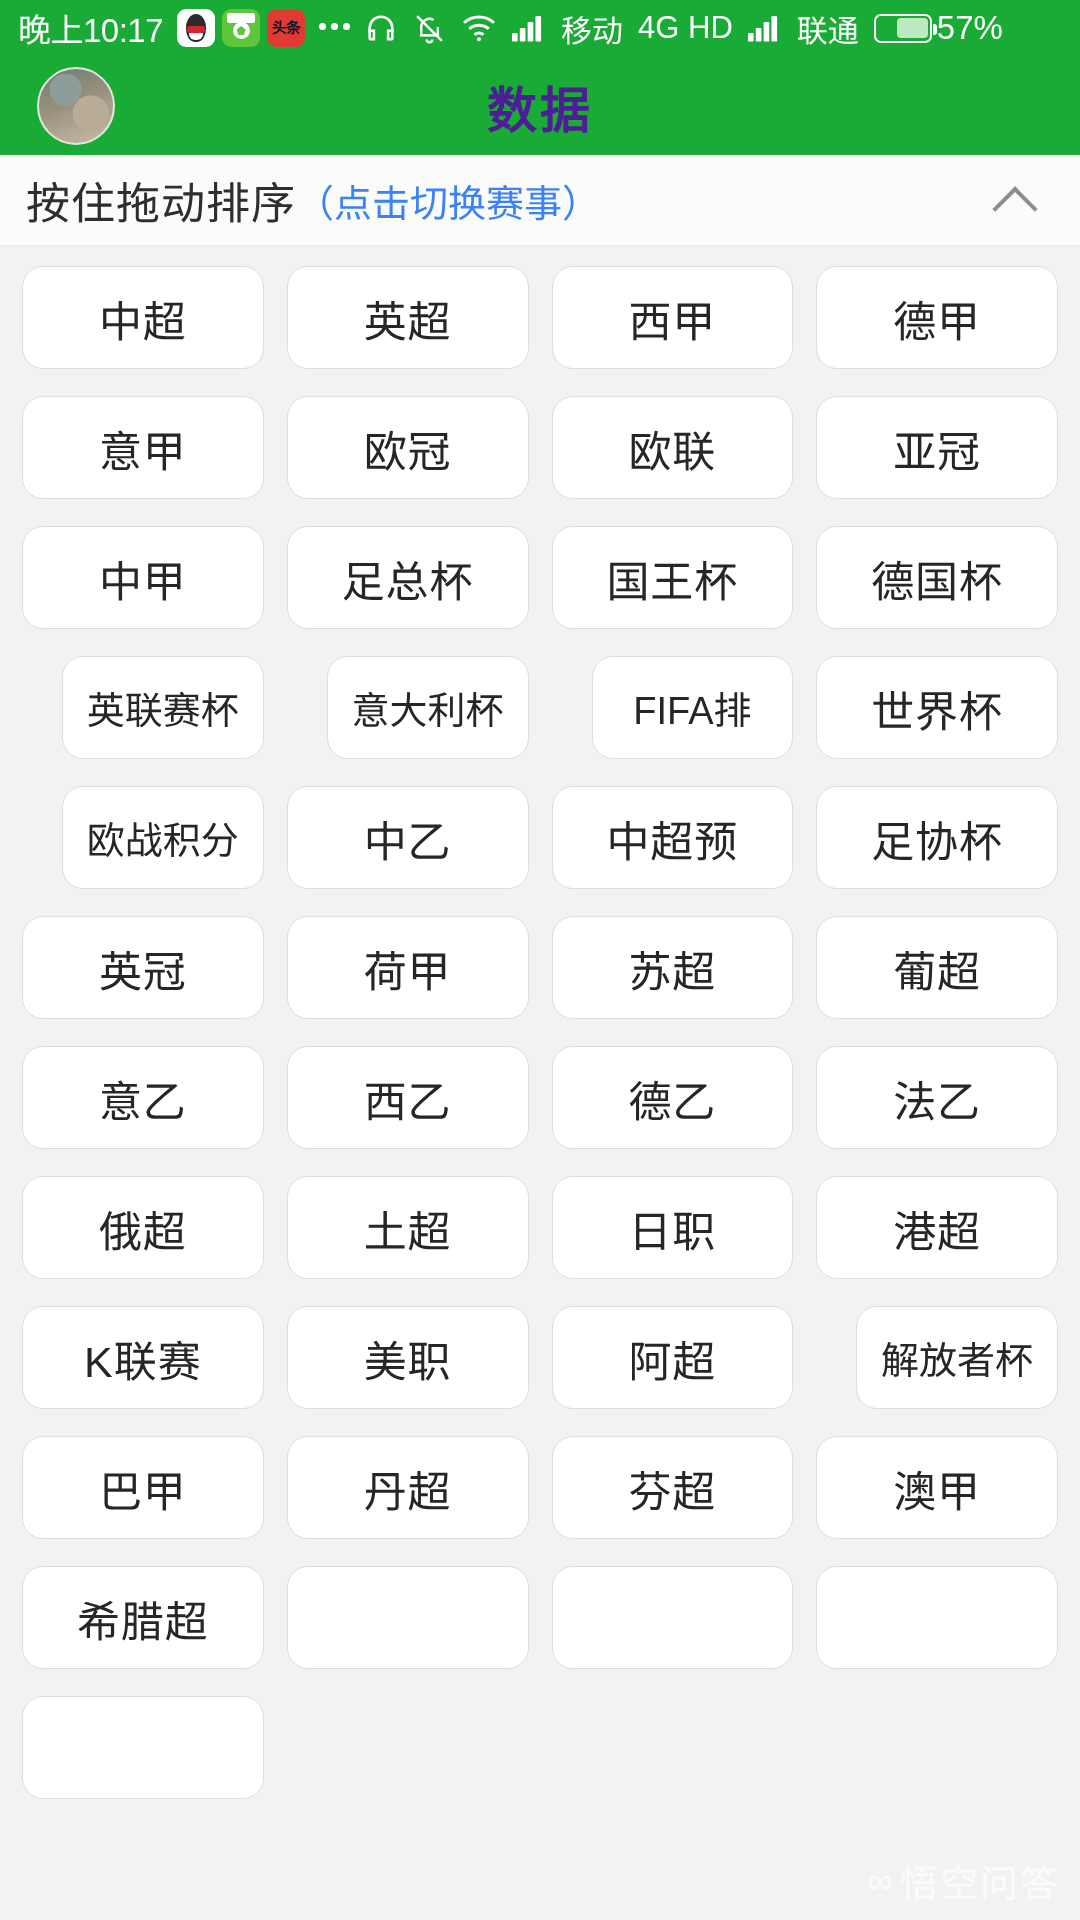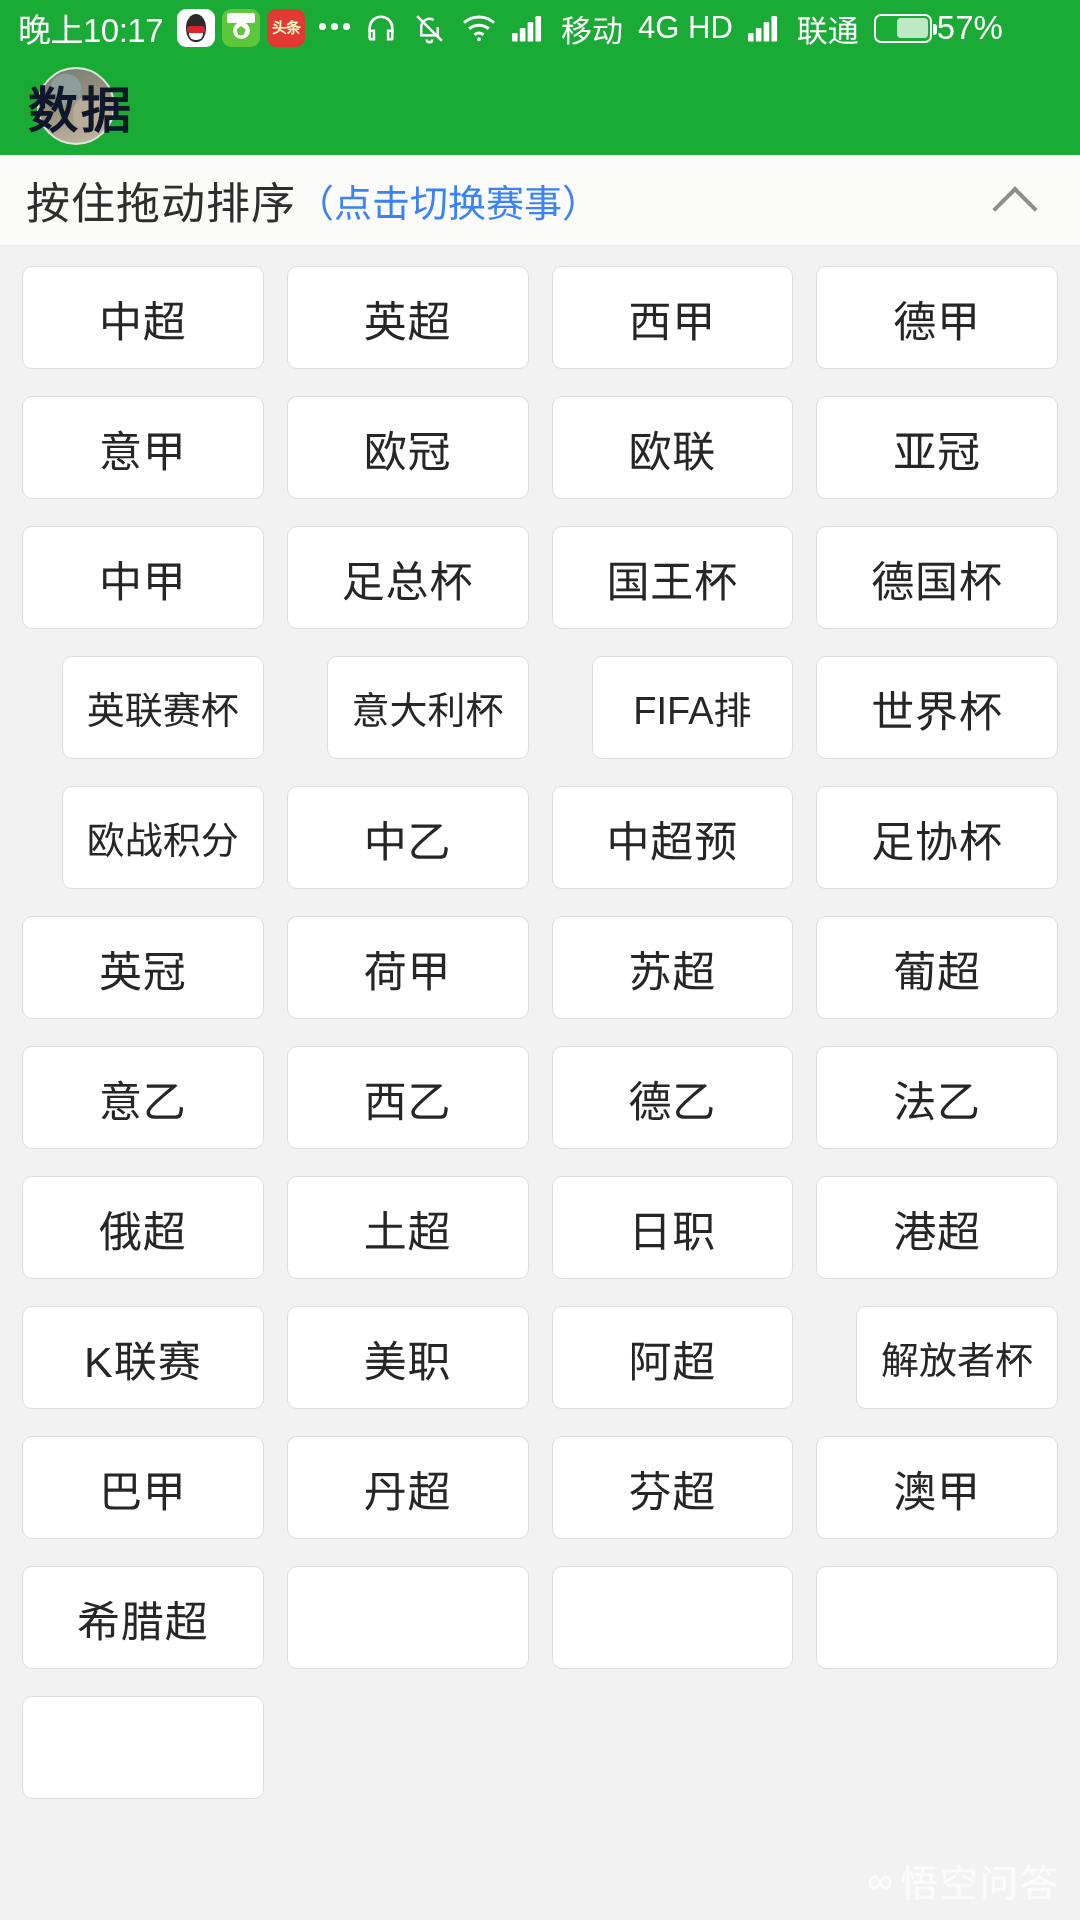--- a/index.html
+++ b/index.html
@@ -93,21 +93,21 @@
   }
   .icon-ball .tbar {
     position: absolute;
     top: 4px; left: 5px;
     width: 28px; height: 10px;
     background: #ffffff;
     border-radius: 2px;
   }
   .icon-news { background: #e03a32; }
   .icon-news .tt {
-    color: #fef9c3;
+    color: #0f172a;
     font-size: 15px;
     font-weight: bold;
     line-height: 1.05;
     text-align: center;
     letter-spacing: -1px;
   }
   .status-dots {
     display: flex;
     align-items: flex-end;
     gap: 5px;
@@ -174,27 +174,26 @@
       radial-gradient(circle at 36% 28%, #8e9c9a 0 22%, transparent 23%),
       radial-gradient(circle at 70% 60%, #b9ac97 0 26%, transparent 27%),
       linear-gradient(160deg, #6f7d74 0%, #98907e 45%, #c9bda6 100%);
     flex: none;
     overflow: hidden;
     margin-left: 17px;
   }
   .header-title {
     position: absolute;
     left: 0; right: 0;
-    text-align: left;
-    color: #0f172a;
+    text-align: center;
+    color: #4c1d95;
     font-size: 50px;
     font-weight: bold;
     letter-spacing: 3px;
     pointer-events: none;
-    padding-left: 28px;
   }
 
   
   .sort-bar {
     height: 91px;
     background: #fbfbfa;
     display: flex;
     align-items: center;
     padding: 0 28px 0 26px;
     box-sizing: border-box;
@@ -242,21 +241,21 @@
   .grid {
     display: grid;
     grid-template-columns: repeat(4, 1fr);
     column-gap: 23px;
     row-gap: 27px;
   }
   .league-btn {
     height: 103px;
     background: #ffffff;
     border: 1.5px solid #dddddd;
-    border-radius: 10px;
+    border-radius: 21px;
     display: flex;
     align-items: center;
     justify-content: center;
     font-size: 43px;
     color: #262626;
     letter-spacing: 1px;
     box-sizing: border-box;
     white-space: nowrap;
     overflow: hidden;
   }

